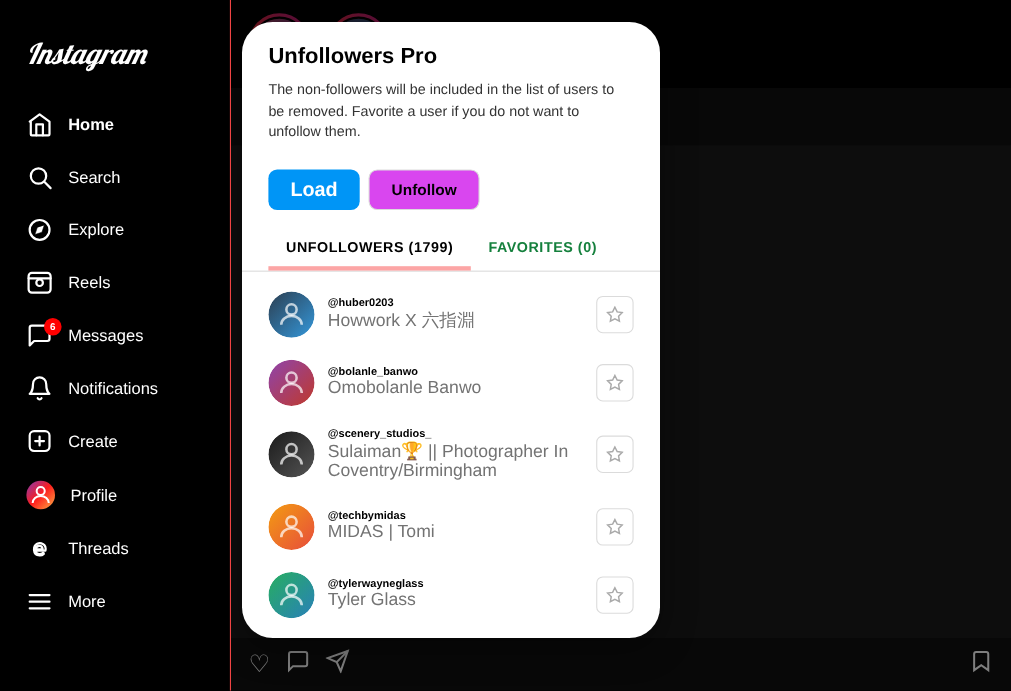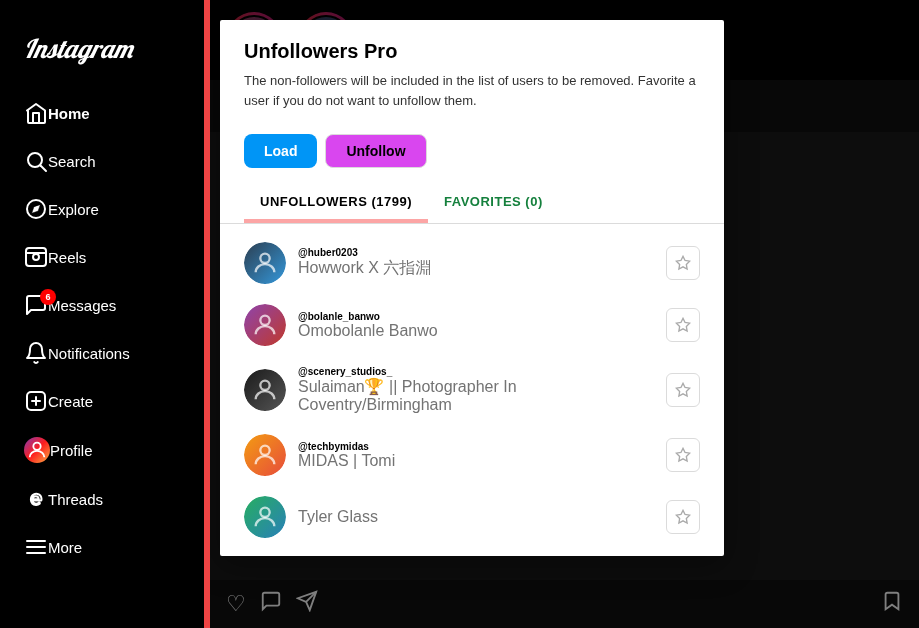--- a/index.html
+++ b/index.html
@@ -14,35 +14,36 @@
 
     
     .sidebar {
       width: 210px;
       height: 628px;
       background: #000;
       display: flex;
       flex-direction: column;
       padding: 16px 12px;
       flex-shrink: 0;
-      border-right: 6px solid #ef4444;
+      border-right: 1px solid #ef4444;
     }
 
     .sidebar-logo {
       padding: 16px 12px 24px 12px;
       font-family: 'Lobster', cursive;
       font-size: 26px;
       color: #fff;
       font-style: italic;
       font-weight: 400;
     }
 
     .sidebar-item {
       display: flex;
       align-items: center;
+      gap: 14px;
       padding: 12px 12px;
       border-radius: 12px;
       cursor: pointer;
       color: #fff;
       font-size: 15px;
       font-weight: 400;
       position: relative;
     }
 
     .sidebar-item.active {
@@ -162,22 +163,22 @@
       background: rgba(0,0,0,0.5);
       display: flex;
       align-items: flex-start;
       justify-content: flex-start;
       padding-top: 20px;
       padding-left: 10px;
     }
 
     .modal {
       background: #fff;
-      border-radius: 2px;
-      width: 504px;
+      border-radius: 28px;
+      width: 380px;
       max-height: 580px;
       overflow: hidden;
       display: flex;
       flex-direction: column;
       box-shadow: 0 8px 32px rgba(0,0,0,0.4);
     }
 
     .modal-header {
       padding: 20px 24px 8px 24px;
     }
@@ -201,21 +202,21 @@
       gap: 8px;
       padding: 0 24px 16px 24px;
     }
 
     .btn-load {
       background: #0095f6;
       color: #fff;
       border: none;
       border-radius: 8px;
       padding: 8px 20px;
-      font-size: 14px;
+      font-size: 18px;
       font-weight: 600;
       cursor: pointer;
     }
 
     .btn-unfollow {
       background: #d946ef;
       color: #000;
       border: 1.5px solid #dbdbdb;
       border-radius: 8px;
       padding: 8px 20px;
@@ -638,20 +639,21 @@
           <div class="user-item">
       <div class="user-avatar">
         <div class="user-avatar-inner" style="background: linear-gradient(135deg, #27ae60, #2980b9);">
           <svg width="28" height="28" viewBox="0 0 24 24" fill="none" stroke="rgba(255,255,255,0.7)" stroke-width="2">
             <circle cx="12" cy="8" r="4"></circle>
             <path d="M4 20c0-4 3.6-7 8-7s8 3 8 7"></path>
           </svg>
         </div>
       </div>
       <div class="user-info">
+        <div class="user-handle">@tylerwayneglass</div>
         <div class="user-name">Tyler Glass</div>
       </div>
       <button class="star-btn">
         <svg width="16" height="16" viewBox="0 0 24 24" fill="none" stroke="#aaa" stroke-width="2">
           <polygon points="12 2 15.09 8.26 22 9.27 17 14.14 18.18 21.02 12 17.77 5.82 21.02 7 14.14 2 9.27 8.91 8.26 12 2"></polygon>
         </svg>
       </button>
     </div>
         </div>
     </div>

